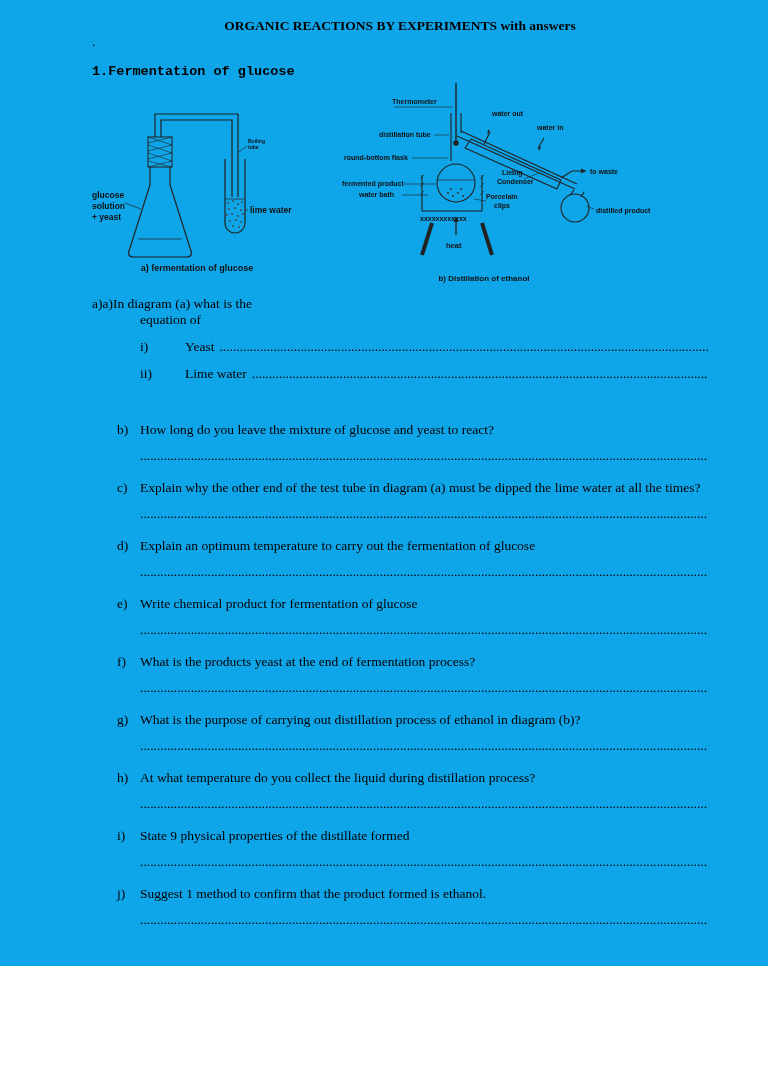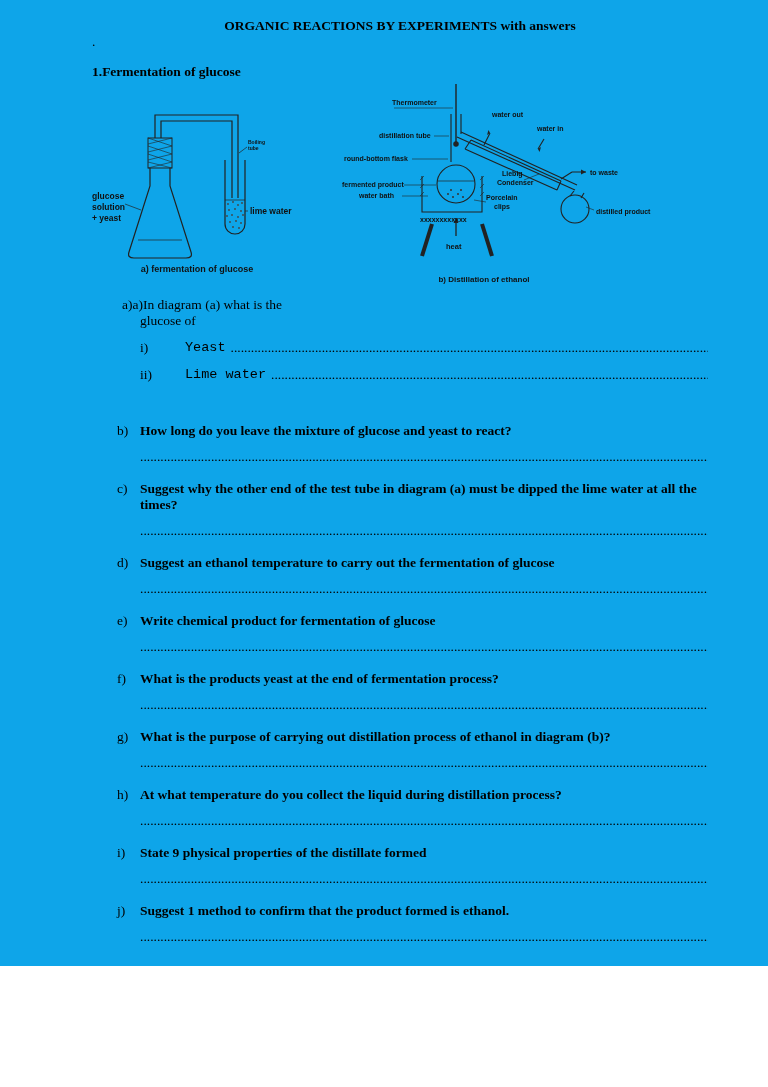--- a/index.html
+++ b/index.html
@@ -9,35 +9,35 @@
     background:#0ea5e9;color:#000;
     font-family:"Liberation Serif", serif;
     font-size:13.5px;
     box-sizing:border-box;
     padding:18px 60px 0 92px;
     overflow:hidden;
   }
   .title{text-align:center;font-weight:bold;font-size:13.5px;}
   .name-line{margin-top:22px;white-space:nowrap;overflow:hidden;}
   .stray-dot{margin-top:0px;}
-  .section-heading{font-weight:bold;margin-top:14px;}
+  .section-heading{font-weight:bold;margin-top:14px;font-family:Liberation Mono, monospace;}
   .diagrams{display:flex;align-items:center;margin-top:4px;}
   .diag-left{flex:none;margin-top:16px;}
   .diag-right{flex:none;margin-left:12px;}
   svg text{font-family:"Liberation Sans", sans-serif;font-weight:bold;fill:#111;}
-  .qa-line1{margin-left:30px;margin-top:8px;}
+  .qa-line1{margin-top:8px;}
   .qa-line2{margin-left:48px;}
   .sub-row{display:flex;margin-left:48px;margin-top:11px;}
   .sub-label{flex:none;width:45px;}
-  .sub-text{flex:none;margin-right:5px;white-space:nowrap;font-family:Liberation Mono, monospace;}
+  .sub-text{flex:none;margin-right:5px;white-space:nowrap;}
   .sub-dots{flex:1;min-width:0;white-space:nowrap;overflow:hidden;}
   .q-row{display:flex;margin-left:25px;margin-top:16px;}
   .q-row.first{margin-top:40px;}
   .q-label{flex:none;width:23px;}
-  .q-text{flex:1;font-weight:bold;}
+  .q-text{flex:1;}
   .dots-line{margin-left:48px;margin-top:10px;white-space:nowrap;overflow:hidden;}
 </style>
 </head>
 <body>
 
 <div class="page">
 
   <div class="title">ORGANIC REACTIONS BY EXPERIMENTS  with answers</div>
   <div class="stray-dot">.</div>
   <div class="section-heading">1.Fermentation of glucose</div>
@@ -162,48 +162,48 @@
       <text x="160" y="125" font-size="7">clips</text>
       <text x="262" y="130" font-size="7">distilled product</text>
       <text x="86" y="138" font-size="7">xxxxxxxxxxxx</text>
       <text x="112" y="165" font-size="7.5">heat</text>
       <text x="150" y="198" font-size="8" text-anchor="middle">b) Distillation of ethanol</text>
     </svg>
   </div>
 
   <div>
     <div class="qa-line1">a)a)In diagram (a) what is the</div>
-    <div class="qa-line2">glucose of</div>
+    <div class="qa-line2">equation of</div>
     <div class="sub-row">
       <span class="sub-label">i)</span>
       <span class="sub-text">Yeast</span>
       <span class="sub-dots">....................................................................................................................................................................................................................</span>
     </div>
     <div class="sub-row">
       <span class="sub-label">ii)</span>
       <span class="sub-text">Lime water</span>
       <span class="sub-dots">....................................................................................................................................................................................................................</span>
     </div>
   </div>
 
   <div class="q-row first">
     <span class="q-label">b)</span>
     <div class="q-text">How long do you leave the mixture of glucose and yeast to react?</div>
   </div>
   <div class="dots-line">....................................................................................................................................................................................................................</div>
 
   <div class="q-row">
     <span class="q-label">c)</span>
-    <div class="q-text">Suggest why the other end of the test tube in diagram (a) must be dipped the lime water at all the times?</div>
+    <div class="q-text">Explain why the other end of the test tube in diagram (a) must be dipped the lime water at all the times?</div>
   </div>
   <div class="dots-line">....................................................................................................................................................................................................................</div>
 
   <div class="q-row">
     <span class="q-label">d)</span>
-    <div class="q-text">Suggest an ethanol temperature to carry out the fermentation of glucose</div>
+    <div class="q-text">Explain an optimum temperature to carry out the fermentation of glucose</div>
   </div>
   <div class="dots-line">....................................................................................................................................................................................................................</div>
 
   <div class="q-row">
     <span class="q-label">e)</span>
     <div class="q-text">Write chemical product for fermentation of glucose</div>
   </div>
   <div class="dots-line">....................................................................................................................................................................................................................</div>
 
   <div class="q-row">

